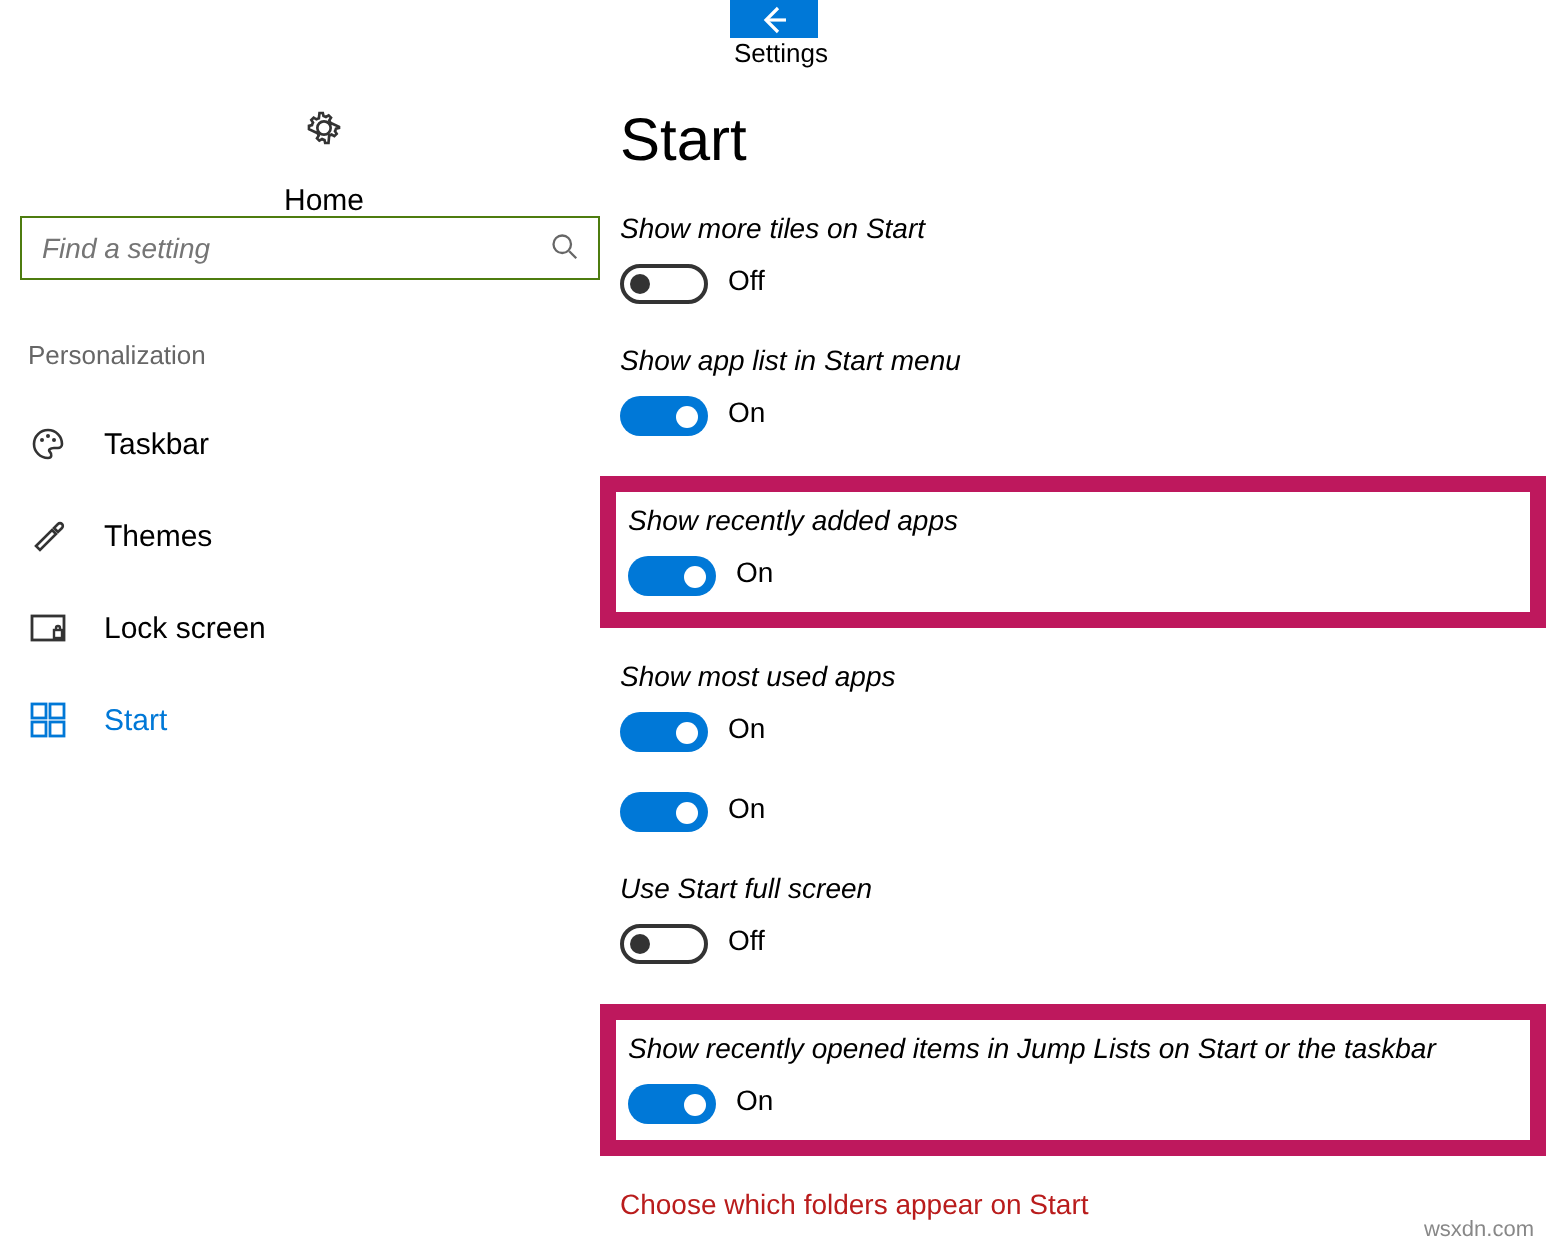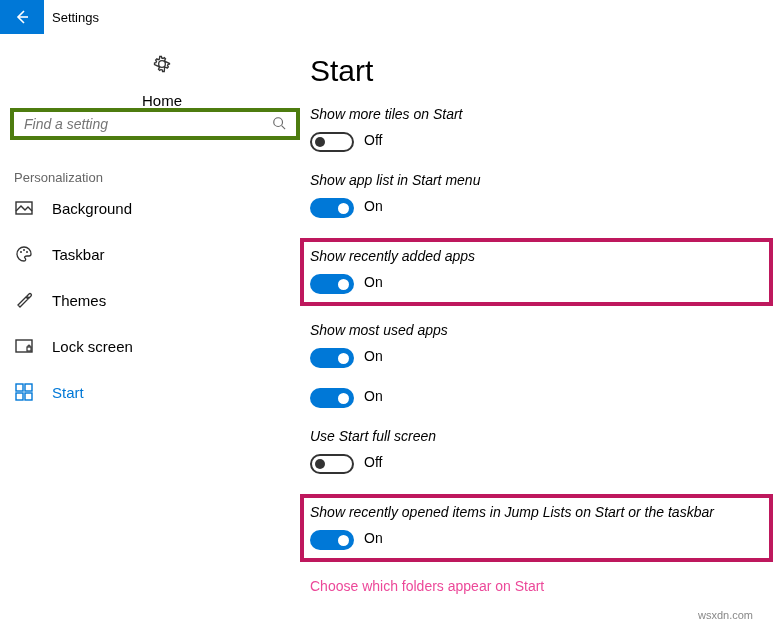--- a/index.html
+++ b/index.html
@@ -10,20 +10,21 @@
       background: #fff;
       width: 773px;
       height: 625px;
       overflow: hidden;
       position: relative;
     }
     .titlebar {
       display: flex;
       align-items: center;
       height: 34px;
+      flex-direction: column;
     }
     .back-btn {
       width: 44px;
       height: 34px;
       background: #0078d7;
       color: #fff;
       display: flex;
       align-items: center;
       justify-content: center;
       font-size: 16px;
@@ -46,39 +47,40 @@
       height: 40px;
       gap: 18px;
       padding-left: 4px;
       margin-bottom: 14px;
       flex-direction: column;
     }
     .gear-icon svg, .nav-icon svg { display: block; }
     .search-box {
       width: 290px;
       height: 32px;
-      border: 4px solid #4d7c0f;
+      border: 1px solid #4d7c0f;
       display: flex;
       align-items: center;
       padding: 0 10px;
       margin-bottom: 30px;
       justify-content: space-between;
     }
     .search-input {
       border: none;
       outline: none;
       flex: 1;
       font-size: 14px;
       color: #666;
       font-style: italic;
     }
     .search-icon { color: #555; font-size: 13px; }
     .section-header {
       font-size: 13px;
       color: #666;
+      margin-bottom: 14px;
       padding-left: 4px;
     }
     .nav-item {
       display: flex;
       align-items: center;
       height: 46px;
       gap: 18px;
       padding-left: 4px;
       cursor: default;
     }
@@ -131,34 +133,34 @@
       position: absolute;
       width: 10px;
       height: 10px;
       background: #333;
       border-radius: 50%;
       top: 3px;
       left: 3px;
     }
     .toggle-state { font-size: 14px; }
     .highlight {
-      border: 4px solid #be185d;
+      border: 8px solid #be185d;
       padding: 6px 10px 8px 6px;
       margin-bottom: 16px;
       margin-left: -10px;
     }
     .link {
-      color: #ec4899;
+      color: #b91c1c;
       font-size: 14px;
       margin-top: 12px;
     }
     .watermark {
       position: absolute;
       bottom: 4px;
-      right: 20px;
+      right: 6px;
       font-size: 11px;
       color: #888;
     }
   </style>
 </head>
 <body>
 
 <div class="titlebar">
   <div class="back-btn">
     <svg width="16" height="16" viewBox="0 0 16 16">
@@ -188,29 +190,20 @@
             <line x1="11" y1="11" x2="15" y2="15" stroke="#666" stroke-width="1.3"></line>
           </svg>
       </span>
     </div>
 
     <div class="section-header">Personalization</div>
 
     <div class="nav-item">
       <span class="nav-icon">
           <svg width="18" height="18" viewBox="0 0 18 18">
-            <rect x="1" y="3" width="16" height="12" fill="none" stroke="#333" stroke-width="1.4"></rect>
-            <path d="M1 12 L6 7 L10 11 L13 8 L17 12" fill="none" stroke="#333" stroke-width="1.4"></path>
-          </svg>
-        </span>
-      <span class="nav-label">Background</span>
-    </div>
-    <div class="nav-item">
-      <span class="nav-icon">
-          <svg width="18" height="18" viewBox="0 0 18 18">
             <path d="M9 2a7 7 0 0 0 0 14c2 0 2-2 1-3s0-2 2-2h2a2 2 0 0 0 2-2 7 7 0 0 0-7-7z" fill="none" stroke="#333" stroke-width="1.3"></path>
             <circle cx="6" cy="7" r="1" fill="#333"></circle>
             <circle cx="9" cy="5" r="1" fill="#333"></circle>
             <circle cx="12" cy="7" r="1" fill="#333"></circle>
           </svg>
         </span>
       <span class="nav-label">Taskbar</span>
     </div>
     <div class="nav-item">
       <span class="nav-icon">

